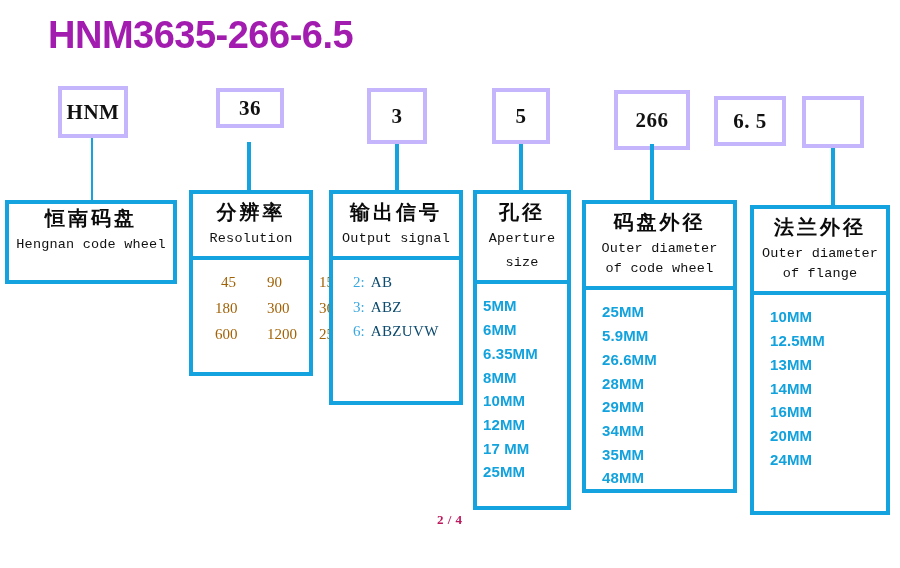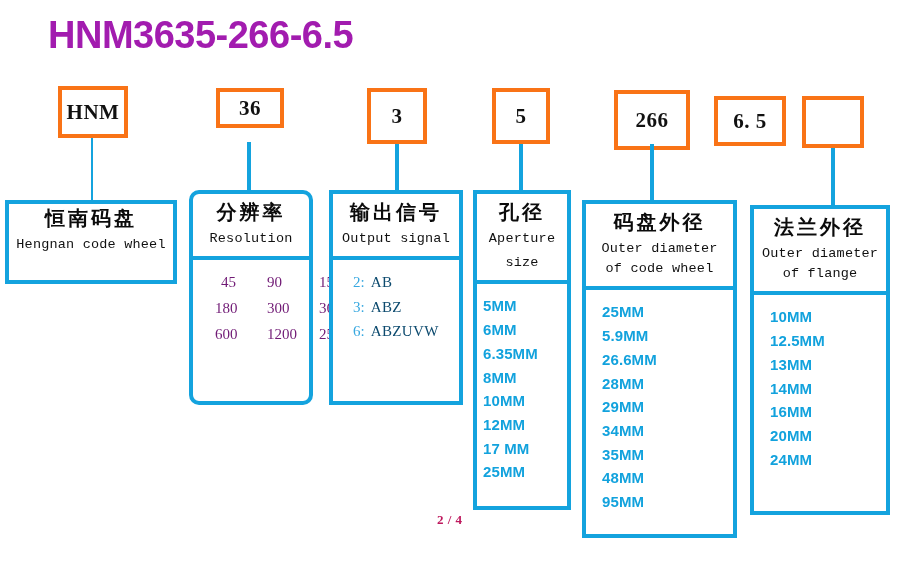--- a/index.html
+++ b/index.html
@@ -31,21 +31,21 @@
     font-weight: 700;
     letter-spacing: -0.5px;
     color: #a21caf;
     white-space: nowrap;
   }
 
   
   .box {
     position: absolute;
     box-sizing: border-box;
-    border: 4px solid #f97316;
+    border: 4px solid #c4b5fd;
     background: #ffffff;
   }
 
   
   .code-box {
     display: flex;
     align-items: center;
     justify-content: center;
     font-family: "Liberation Serif", serif;
     font-size: 21px;
@@ -102,21 +102,21 @@
   }
 
   
   .res-grid {
     display: grid;
     grid-template-columns: repeat(3, 44px);
     gap: 0px 8px;
     font-family: "Liberation Serif", serif;
     font-size: 15px;
     font-weight: 400;
-    color: #701a75;
+    color: #a16207;
     line-height: 1.72;
     padding-left: 8px;
   }
   .res-grid span { text-align: left; }
   .res-grid span.c1 { padding-left: 6px; }
 
   
   .sig-list {
     font-size: 15px;
     line-height: 1.62;
@@ -186,21 +186,21 @@
   <div class="vline" style="left:650px; top:144px; width:4px;  height:56px;"></div>
   <div class="vline" style="left:831px; top:148px; width:4px;  height:57px;"></div>
 
   <div class="cat" style="left:5px; top:200px; width:172px; height:84px;">
     <div class="cat-head" style="padding-top:2px;">
       <div class="cn">恒南码盘</div>
       <div class="en">Hengnan code wheel</div>
     </div>
   </div>
 
-  <div class="cat" style="left:189px; top:190px; width:124px; height:215px;border-radius:10px;">
+  <div class="cat" style="left:189px; top:190px; width:124px; height:186px;">
     <div class="cat-head divided">
       <div class="cn">分辨率</div>
       <div class="en">Resolution</div>
     </div>
     <div class="cat-body">
       <div class="res-grid">
         <span class="c1">45</span>
         <span>90</span>
         <span>150</span>
         <span>180</span>
@@ -246,37 +246,36 @@
         <div>6.35MM</div>
         <div>8MM</div>
         <div>10MM</div>
         <div>12MM</div>
         <div>17 MM</div>
         <div>25MM</div>
       </div>
     </div>
   </div>
 
-  <div class="cat" style="left:582px; top:200px; width:155px; height:338px;">
+  <div class="cat" style="left:582px; top:200px; width:155px; height:293px;">
     <div class="cat-head divided">
       <div class="cn">码盘外径</div>
       <div class="en">Outer diameter</div>
       <div class="en" style="margin-top:2px;">of code wheel</div>
     </div>
     <div class="cat-body" style="padding-left:16px;">
       <div class="mm-list">
         <div>25MM</div>
         <div>5.9MM</div>
         <div>26.6MM</div>
         <div>28MM</div>
         <div>29MM</div>
         <div>34MM</div>
         <div>35MM</div>
         <div>48MM</div>
-        <div>95MM</div>
       </div>
     </div>
   </div>
 
   <div class="cat" style="left:750px; top:205px; width:140px; height:310px;">
     <div class="cat-head divided">
       <div class="cn">法兰外径</div>
       <div class="en">Outer diameter</div>
       <div class="en" style="margin-top:2px;">of flange</div>
     </div>

